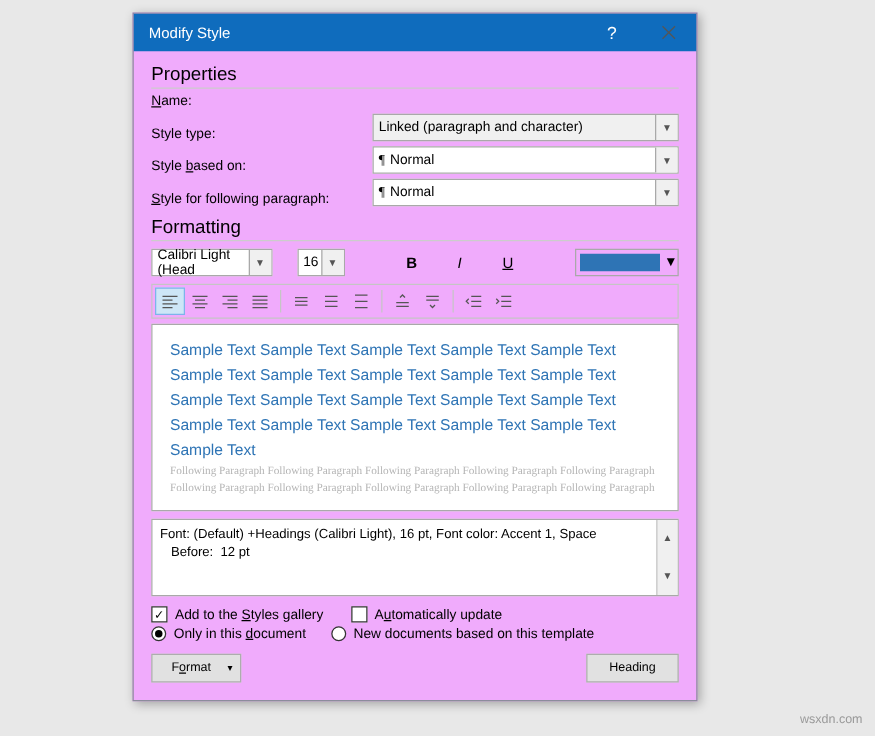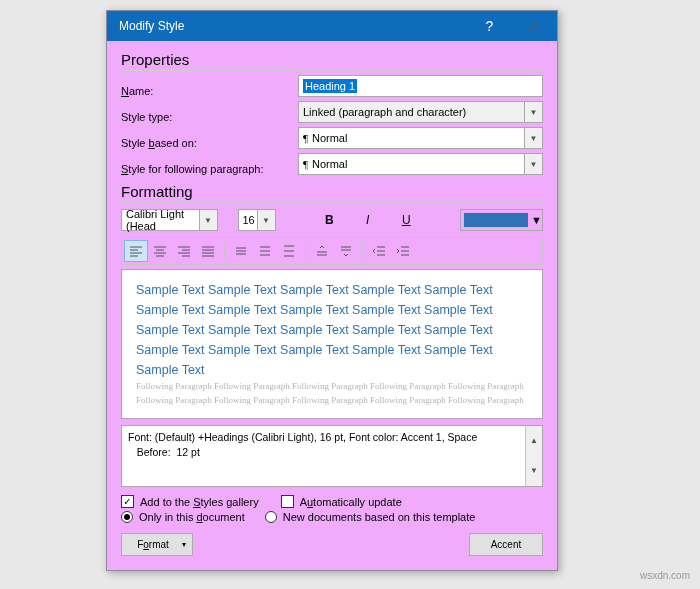--- a/index.html
+++ b/index.html
@@ -62,23 +62,20 @@
           <line x1="12" y1="2" x2="2" y2="12" stroke="#fff" stroke-width="1.2"></line>
         </svg>
     </div>
   </div>
 
   <div class="body">
     <div class="group-label">Properties</div>
 
     <div class="row">
       <label><u>N</u>ame:</label>
-      <div class="input sel">
-          <span class="seltext">Heading 1</span>
-        </div>
     </div>
     <div class="row">
       <label>Style type:</label>
       <div class="select" style="background:#f0f0f0;">
         <span>Linked (paragraph and character)</span>
           <div class="caret">▼</div>
       </div>
     </div>
     <div class="row">
       <label>Style <u>b</u>ased on:</label>
@@ -244,18 +241,18 @@
         <span>New documents based on this template</span>
       </div>
     </div>
 
     <div class="buttons">
       <div class="btn format">
           <span>F<u>o</u>rmat</span>
         </div>
       <div style="flex:1;"></div>
       <div style="width:8px;"></div>
-      <div class="btn">Accent</div>
+      <div class="btn">Heading</div>
     </div>
   </div>
 </div>
 
 <div class="watermark">wsxdn.com</div>
 
 </body></html>

